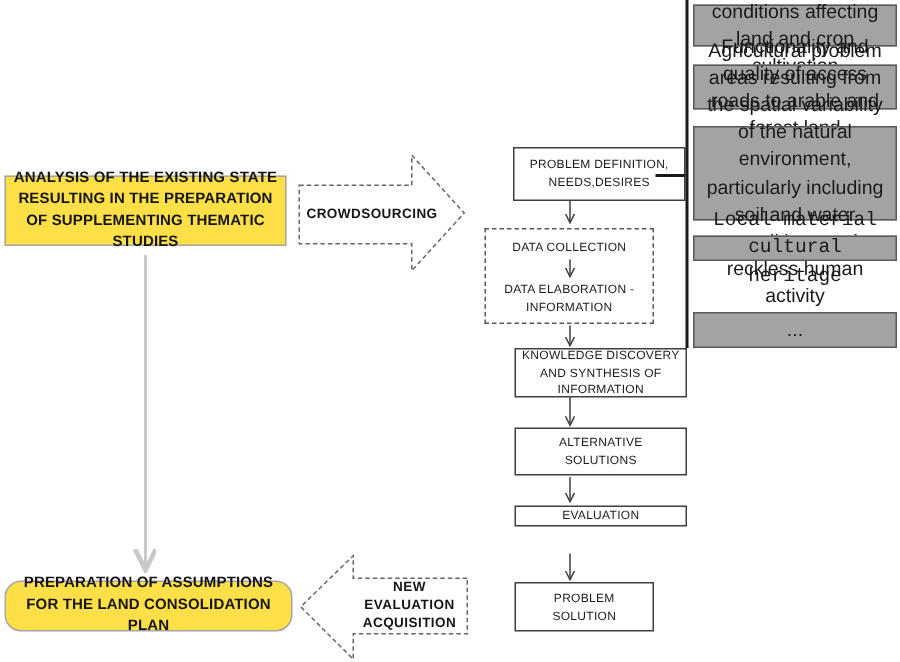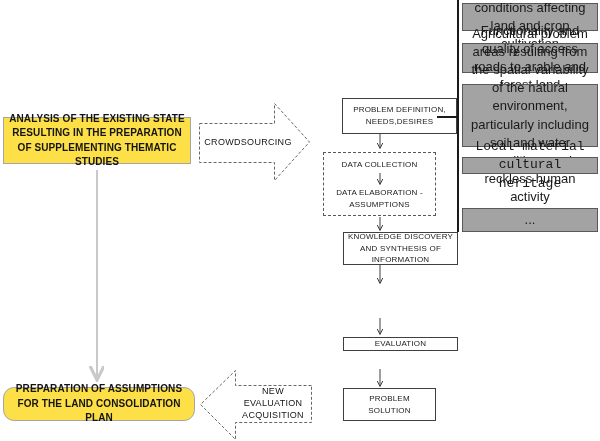--- a/index.html
+++ b/index.html
@@ -14,21 +14,21 @@
     line-height:1.45;letter-spacing:0.1px;color:#141414;padding:16px 4px;}
   .pbox{background:#ffffff;border:1px solid #3f3f3f;font-size:8px;line-height:1.45;
     letter-spacing:0.2px;padding:2px 4px;white-space:pre-line;margin-left:20px;}
   .dashedbox{position:absolute;border:1px dashed #595959;box-sizing:border-box;z-index:1;}
   .dashedbox .inner{position:absolute;left:0;width:100%;text-align:center;
     font-size:8px;line-height:1.45;letter-spacing:0.2px;white-space:pre-line;}
   .rbox{background:#a3a3a3;border:1px solid #595959;font-size:13px;line-height:1.4;
     color:#1a1a1a;padding:2px 7px;}
   .flowlabel{position:absolute;display:flex;align-items:center;justify-content:center;
     text-align:center;font-size:9px;letter-spacing:0.3px;color:#141414;z-index:2;
-    white-space:pre-line;line-height:1.3;}
+    white-space:pre-line;line-height:1.3;font-weight:bold;}
 </style>
 </head>
 <body>
 
 <div class="canvas">
 
   <svg class="overlay" viewBox="0 0 600 441" xmlns="http://www.w3.org/2000/svg">
     <defs>
       <marker id="ah" markerWidth="7" markerHeight="7" refX="5.5" refY="3" orient="auto">
         <path d="M0,0 L6,3 L0,6" fill="none" stroke="#3f3f3f" stroke-width="1"></path>
@@ -64,27 +64,28 @@
   <div class="flowlabel" style="left:233px;top:385px;width:80px;height:38px;">NEW
 EVALUATION
 ACQUISITION</div>
 
   <div class="box pbox" style="left:322px;top:98px;width:115px;height:36px;">PROBLEM DEFINITION,
 NEEDS,DESIRES</div>
 
   <div class="dashedbox" style="left:323px;top:152px;width:113px;height:64px;padding-left:36px;">
     <div class="inner" style="top:6px;">DATA COLLECTION</div>
     <div class="inner" style="top:34px;">DATA ELABORATION -
-ASSUMPTIONS</div>
+INFORMATION</div>
   </div>
 
   <div class="box pbox" style="left:323px;top:232px;width:115px;height:33px;">KNOWLEDGE DISCOVERY
 AND SYNTHESIS OF
 INFORMATION</div>
 
+  <div class="box pbox" style="left:323px;top:285px;width:115px;height:32px;">ALTERNATIVE SOLUTIONS</div>
 
   <div class="box pbox" style="left:323px;top:337px;width:115px;height:14px;">EVALUATION</div>
 
   <div class="box pbox" style="left:323px;top:388px;width:93px;height:33px;">PROBLEM SOLUTION</div>
 
   <div class="box rbox" style="left:462px;top:3px;width:136px;height:28px;">Local environmental conditions affecting land and crop cultivation</div>
 
   <div class="box rbox" style="left:462px;top:43px;width:136px;height:30px;">Functionality and quality of access roads to arable and forest land</div>
 
   <div class="box rbox" style="left:462px;top:84px;width:136px;height:63px;">Agricultural problem areas resulting from the spatial variability of the natural environment, particularly including soil and water conditions and reckless human activity</div>

